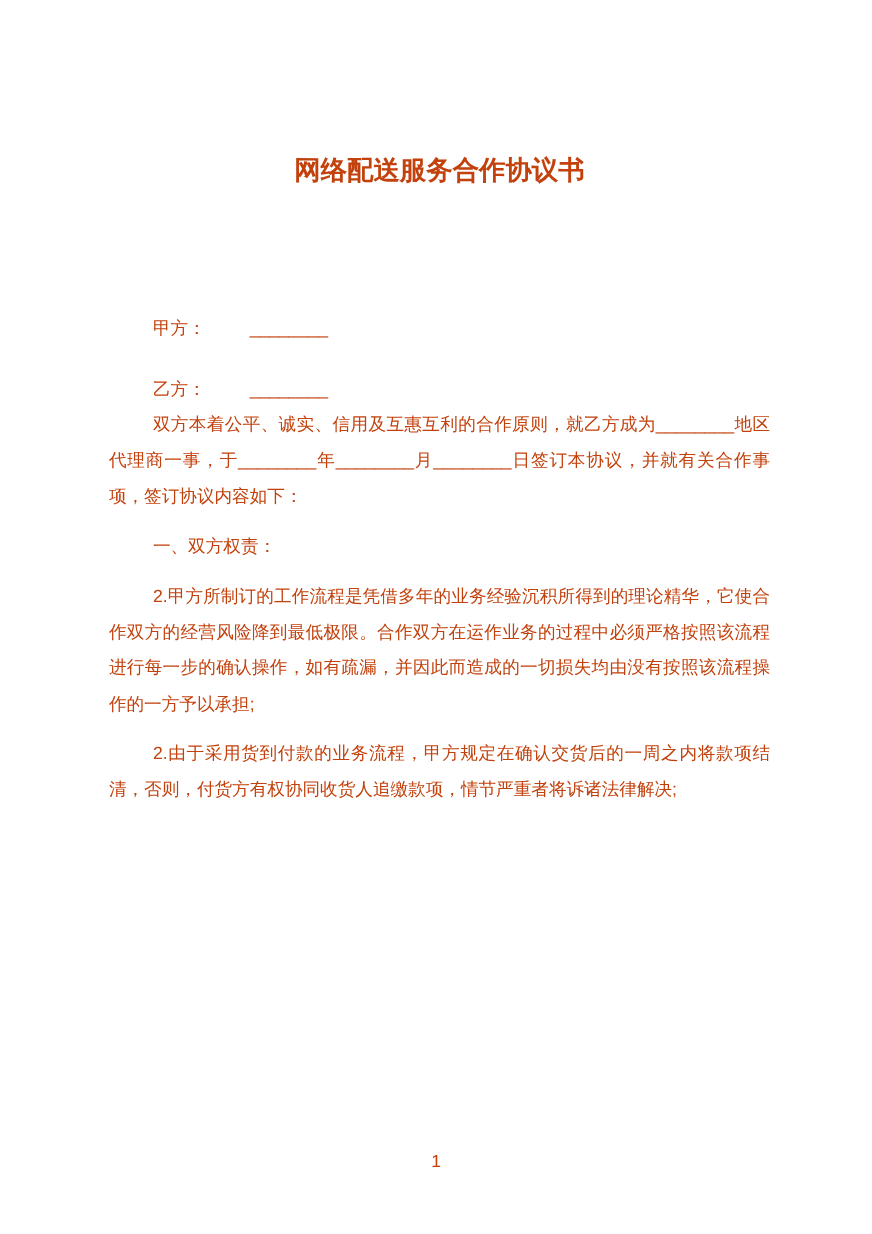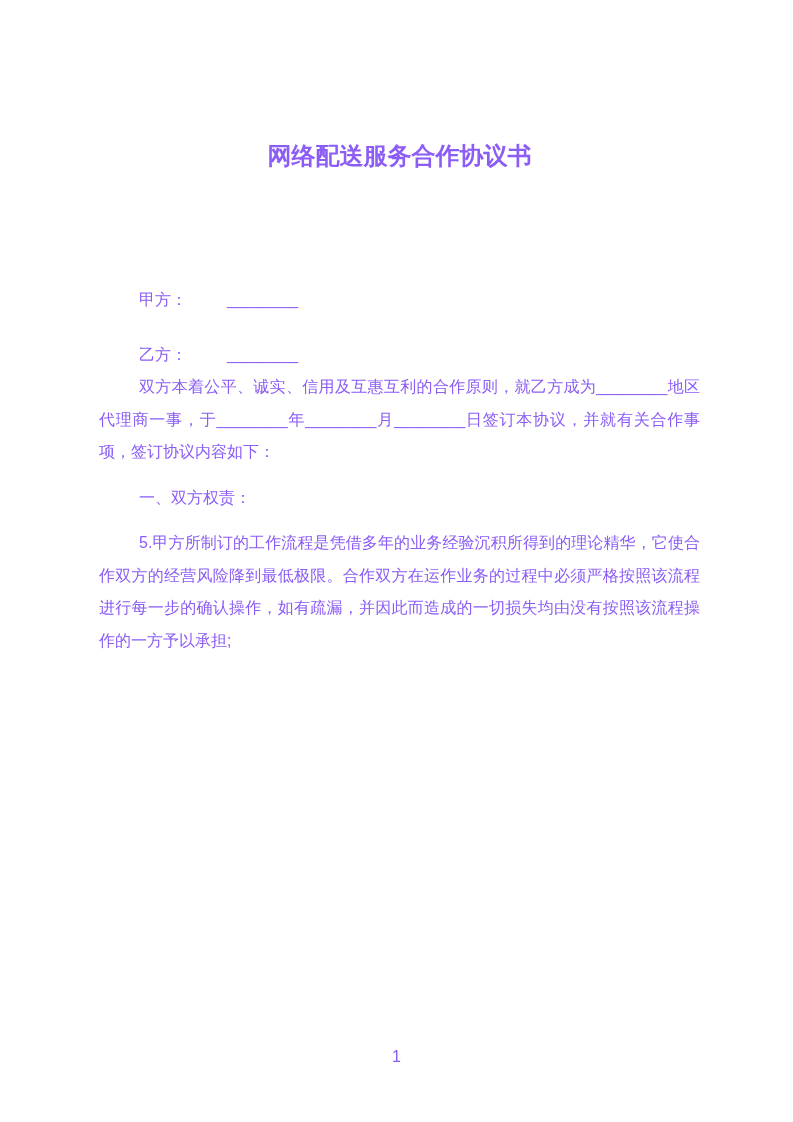--- a/index.html
+++ b/index.html
@@ -1,21 +1,21 @@
 <!DOCTYPE html>
 <html><head>
 <meta charset="utf-8">
 <style>
   html, body { margin: 0; padding: 0; background: #ffffff; }
   .page {
     position: relative;
     width: 793px;
     height: 1122px;
     background: #ffffff;
-    color: #8b5cf6;
+    color: #c2410c;
     font-family: "Liberation Sans", sans-serif;
     overflow: hidden;
   }
   .content { padding: 0 93px 0 99px; }
   .title {
     font-size: 24px;
     font-weight: bold;
     text-align: center;
     line-height: 32px;
     margin: 140px 0 0 0;
@@ -54,20 +54,21 @@
 
     <p class="line party-a"><span>甲方：</span><span class="blank">________</span></p>
 
     <p class="line party-b"><span>乙方：</span><span class="blank">________</span></p>
 
 
     <p class="para">双方本着公平、诚实、信用及互惠互利的合作原则，就乙方成为________地区代理商一事，于________年________月________日签订本协议，并就有关合作事项，签订协议内容如下：</p>
 
     <p class="para">一、双方权责：</p>
 
-    <p class="para">5.甲方所制订的工作流程是凭借多年的业务经验沉积所得到的理论精华，它使合作双方的经营风险降到最低极限。合作双方在运作业务的过程中必须严格按照该流程进行每一步的确认操作，如有疏漏，并因此而造成的一切损失均由没有按照该流程操作的一方予以承担;</p>
+    <p class="para">2.甲方所制订的工作流程是凭借多年的业务经验沉积所得到的理论精华，它使合作双方的经营风险降到最低极限。合作双方在运作业务的过程中必须严格按照该流程进行每一步的确认操作，如有疏漏，并因此而造成的一切损失均由没有按照该流程操作的一方予以承担;</p>
 
+    <p class="para">2.由于采用货到付款的业务流程，甲方规定在确认交货后的一周之内将款项结清，否则，付货方有权协同收货人追缴款项，情节严重者将诉诸法律解决;</p>
 
 
   </div>
 
   <div class="page-number">1</div>
 </div>
 
 </body></html>

